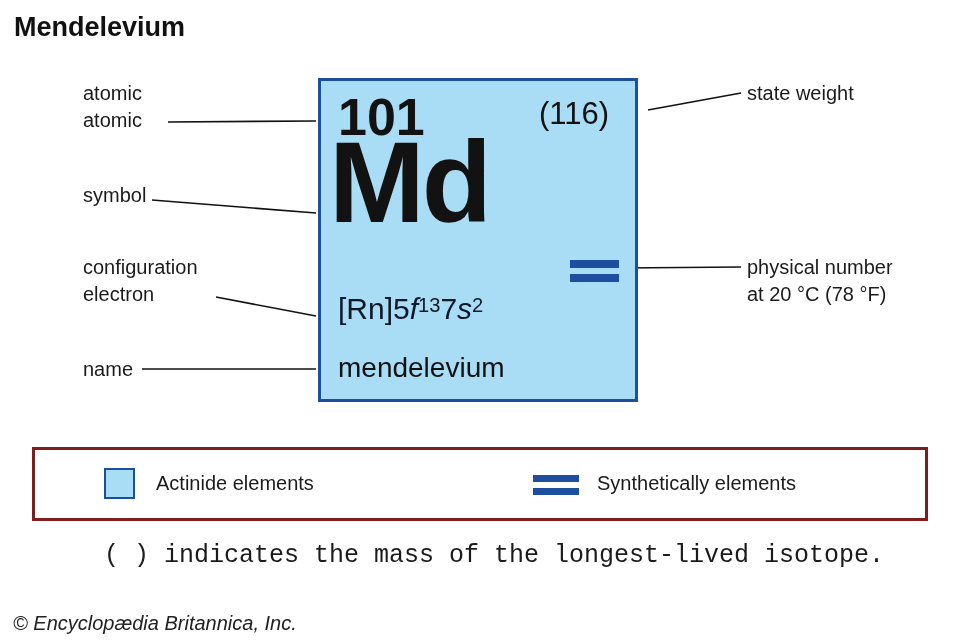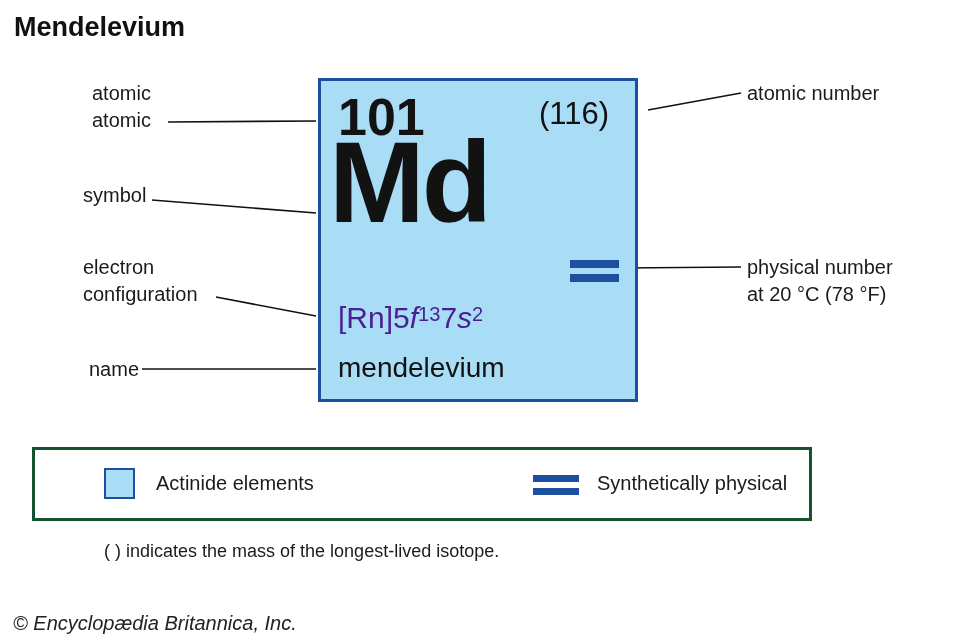--- a/index.html
+++ b/index.html
@@ -18,67 +18,67 @@
 
   
   .card { position:absolute; left:318px; top:78px; width:320px; height:324px;
           background:#a9dcf5; border:3px solid #1e4e9e; }
   .atomic-number { position:absolute; left:17px; top:6px; font-size:52px; font-weight:bold; color:#121212; }
   .atomic-weight { position:absolute; left:218px; top:15px; font-size:31px; color:#121212; }
   .symbol { position:absolute; left:8px; top:44px; font-size:115px; font-weight:bold;
             letter-spacing:-3px; line-height:1; color:#121212; }
   .state-bars { position:absolute; left:249px; top:179px; width:49px; }
   .state-bars .bar { display:block; width:49px; height:8px; background:#1e4e9e; margin-bottom:6px; }
-  .econfig { position:absolute; left:17px; top:220px; font-size:30px; color:#4c1d95; }
+  .econfig { position:absolute; left:17px; top:211px; font-size:30px; color:#0f172a; }
   .econfig .it { font-style:italic; }
   .econfig sup { font-size:67%; vertical-align:7px; }
   .ename { position:absolute; left:17px; top:271px; font-size:28px; color:#121212; }
 
   
-  .legend { position:absolute; left:32px; top:447px; width:780px; height:74px;
-            border:3px solid #14532d; background:#fff; }
+  .legend { position:absolute; left:32px; top:447px; width:896px; height:74px;
+            border:3px solid #7f1d1d; background:#fff; }
   .swatch { position:absolute; left:69px; top:18px; width:31px; height:31px;
             background:#a9dcf5; border:2px solid #1e4e9e; }
   .legend-label { position:absolute; top:22px; font-size:20px; color:#1b1b1b; }
   .legend-label.actinide { left:121px; }
   .legend-label.synthetic { left:562px; }
   .legend-bars { position:absolute; left:498px; top:25px; width:46px; }
   .legend-bars .bar { display:block; width:46px; height:7px; background:#1e4e9e; margin-bottom:6px; }
 
-  .footnote { position:absolute; left:104px; top:541px; font-size:18px; color:#1b1b1b; }
+  .footnote { position:absolute; left:104px; top:541px; font-size:25px; color:#1b1b1b;font-family:Liberation Mono, monospace; }
   .copyright { position:absolute; left:13px; top:612px; font-size:20px; font-style:italic; color:#222; }
 </style>
 </head>
 <body>
 
 <div class="page">
 
   <h1 class="title">Mendelevium</h1>
 
   <svg class="leaders" width="960" height="641" viewBox="0 0 960 641">
     <line x1="168" y1="122" x2="316" y2="121" stroke="#111" stroke-width="1.6"></line>
     <line x1="152" y1="200" x2="316" y2="213" stroke="#111" stroke-width="1.6"></line>
     <line x1="216" y1="297" x2="316" y2="316" stroke="#111" stroke-width="1.6"></line>
     <line x1="142" y1="369" x2="316" y2="369" stroke="#111" stroke-width="1.6"></line>
     <line x1="648" y1="110" x2="741" y2="93" stroke="#111" stroke-width="1.6"></line>
     <line x1="621" y1="268" x2="741" y2="267" stroke="#111" stroke-width="1.6"></line>
   </svg>
 
-  <div class="label" style="left:92px; top:80px;">
+  <div class="label" style="left:83px; top:80px;">
     <div>atomic</div>
     <div>atomic</div>
   </div>
   <div class="label" style="left:83px; top:182px;">symbol</div>
   <div class="label" style="left:83px; top:254px;">
+    <div>configuration</div>
     <div>electron</div>
-    <div>configuration</div>
   </div>
-  <div class="label" style="left:89px; top:356px;">name</div>
+  <div class="label" style="left:83px; top:356px;">name</div>
 
-  <div class="label" style="left:747px; top:80px;">atomic number</div>
+  <div class="label" style="left:747px; top:80px;">state weight</div>
   <div class="label" style="left:747px; top:254px;">
     <div>physical number</div>
     <div>at 20 °C (78 °F)</div>
   </div>
 
   <div class="card">
     <div class="atomic-number">101</div>
     <div class="atomic-weight">(116)</div>
     <div class="symbol">Md</div>
     <div class="state-bars">
@@ -89,19 +89,19 @@
     <div class="ename">mendelevium</div>
   </div>
 
   <div class="legend">
     <span class="swatch"></span>
     <span class="legend-label actinide">Actinide elements</span>
     <span class="legend-bars">
       <span class="bar"></span>
       <span class="bar"></span>
     </span>
-    <span class="legend-label synthetic">Synthetically physical</span>
+    <span class="legend-label synthetic">Synthetically elements</span>
   </div>
 
   <div class="footnote">( ) indicates the mass of the longest-lived isotope.</div>
   <div class="copyright">© Encyclopædia Britannica, Inc.</div>
 
 </div>
 
 </body></html>

